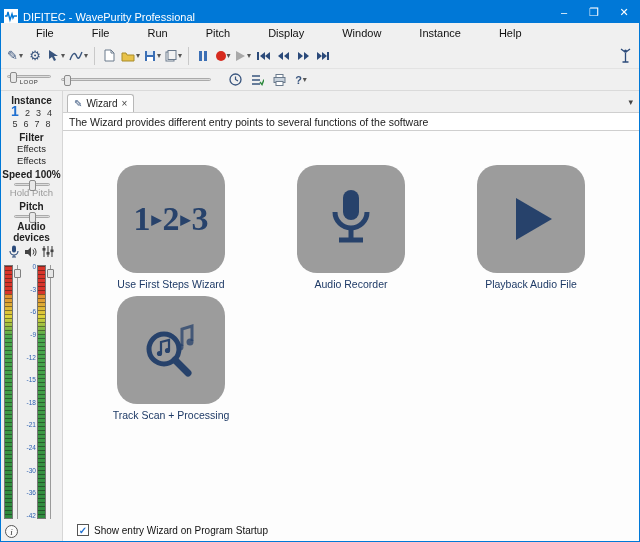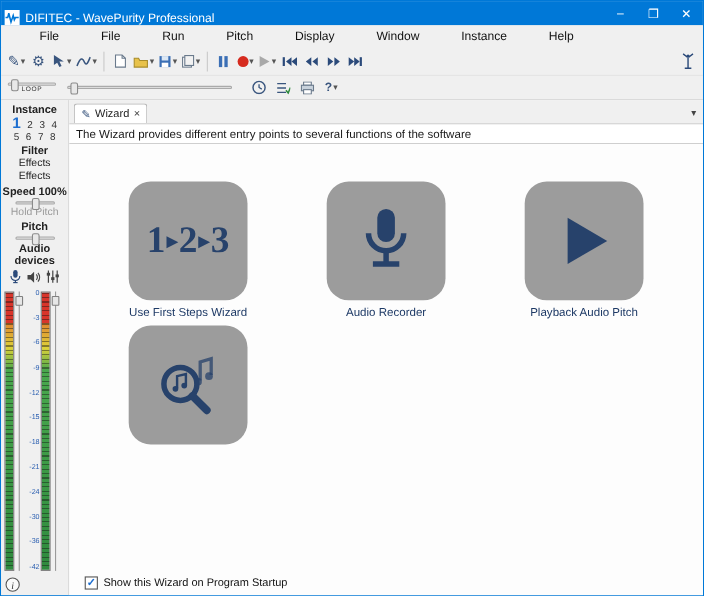--- a/index.html
+++ b/index.html
@@ -363,42 +363,43 @@
           </div>
           <div class="tile-label">Audio Recorder</div>
         </div>
 
         <div class="tile-wrap">
           <div class="tile">
             <svg width="54" height="54" viewBox="0 0 54 54">
               <polygon points="12,6 48,27 12,48" fill="#27426b"></polygon>
             </svg>
           </div>
-          <div class="tile-label">Playback Audio Pitch</div>
+          <div class="tile-label">Playback Audio File</div>
         </div>
 
         <div class="tile-wrap">
           <div class="tile">
             <svg width="58" height="58" viewBox="0 0 58 58">
               <path d="M40 25 V8 l10 -3 V20" stroke="#27426b" stroke-width="3" fill="none" opacity="0.75"></path>
               <circle cx="38" cy="26" r="3.5" fill="#27426b" opacity="0.75"></circle>
               <circle cx="48" cy="21" r="3.5" fill="#27426b" opacity="0.75"></circle>
               <circle cx="22" cy="28" r="15" fill="none" stroke="#27426b" stroke-width="5"></circle>
               <path d="M33 39 L46 52" stroke="#27426b" stroke-width="7" stroke-linecap="round"></path>
               <path d="M19 32 V21 l8 -2 V29" stroke="#27426b" stroke-width="2.2" fill="none"></path>
               <circle cx="17.5" cy="32.5" r="2.6" fill="#27426b"></circle>
               <circle cx="25.5" cy="29.5" r="2.6" fill="#27426b"></circle>
             </svg>
           </div>
+          <div class="tile-label">Track Scan + Processing</div>
         </div>
 
 
 
       </div>
 
       <div class="bottombar">
         <span class="checkbox">✓</span>
-        <span class="cb-label">Show this Wizard on Program Startup</span>
+        <span class="cb-label">Show entry Wizard on Program Startup</span>
       </div>
     </div>
 
   </div>
 </div>
 
 </body></html>

